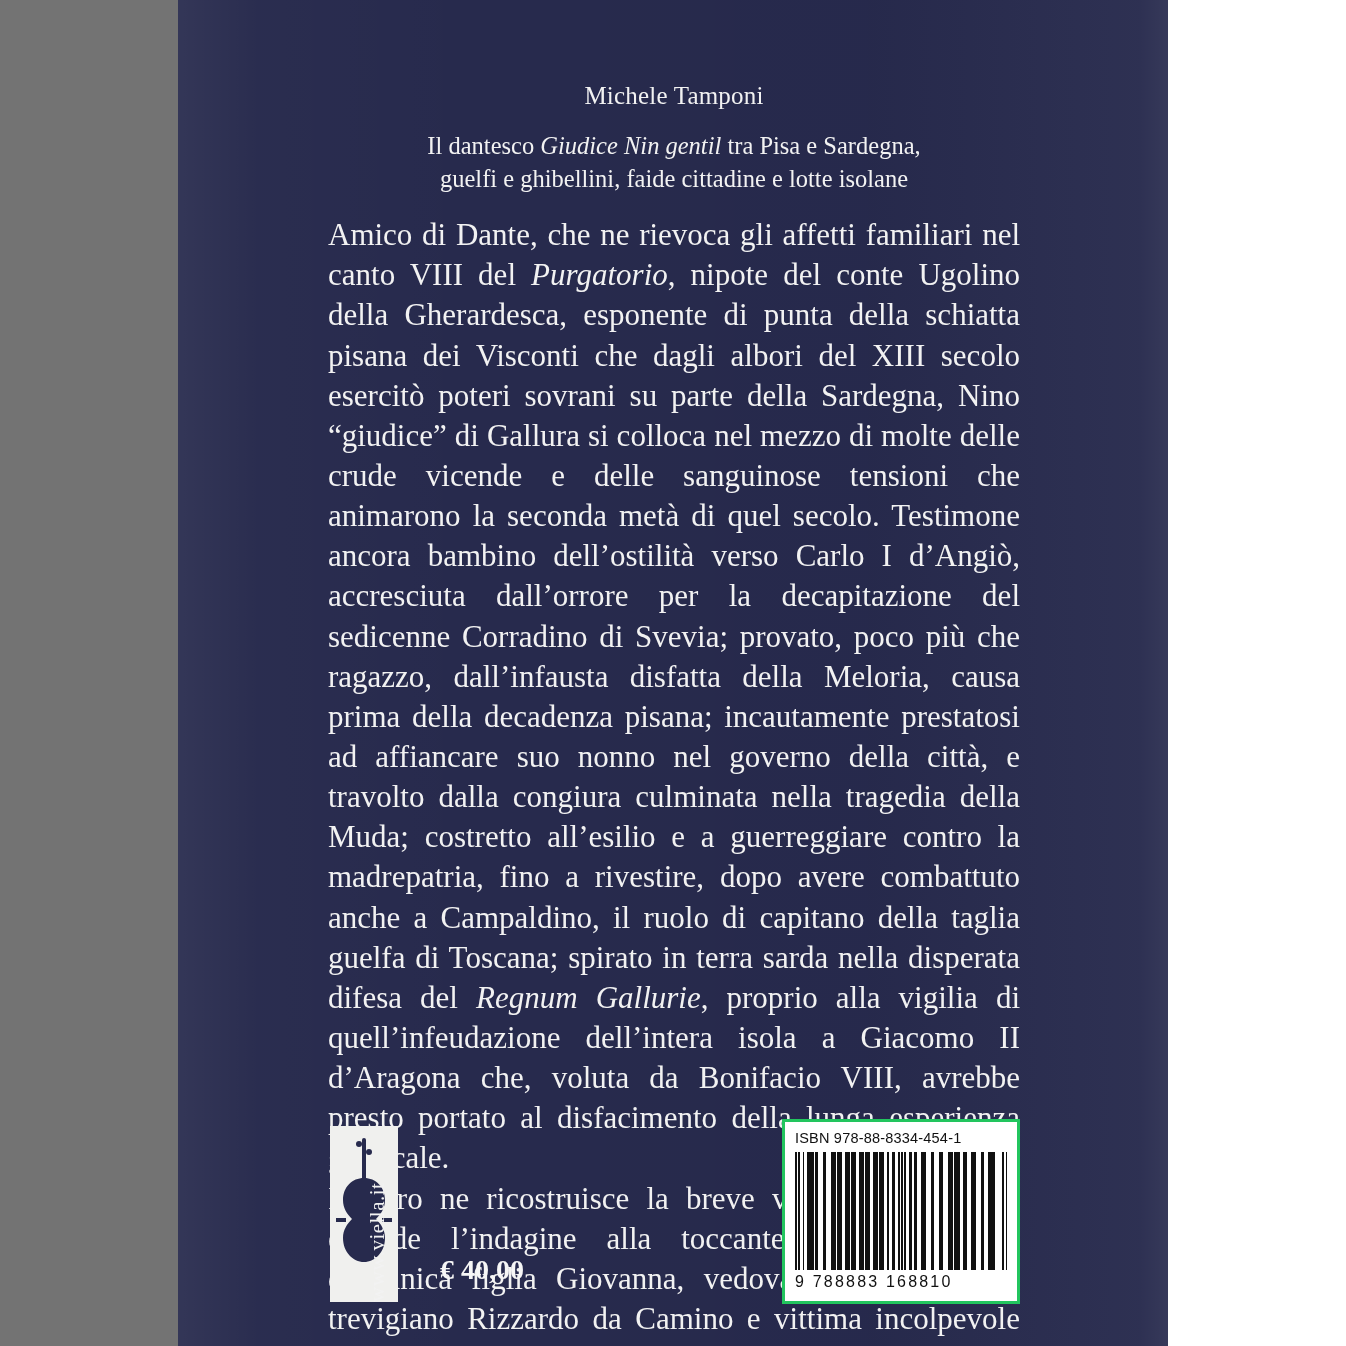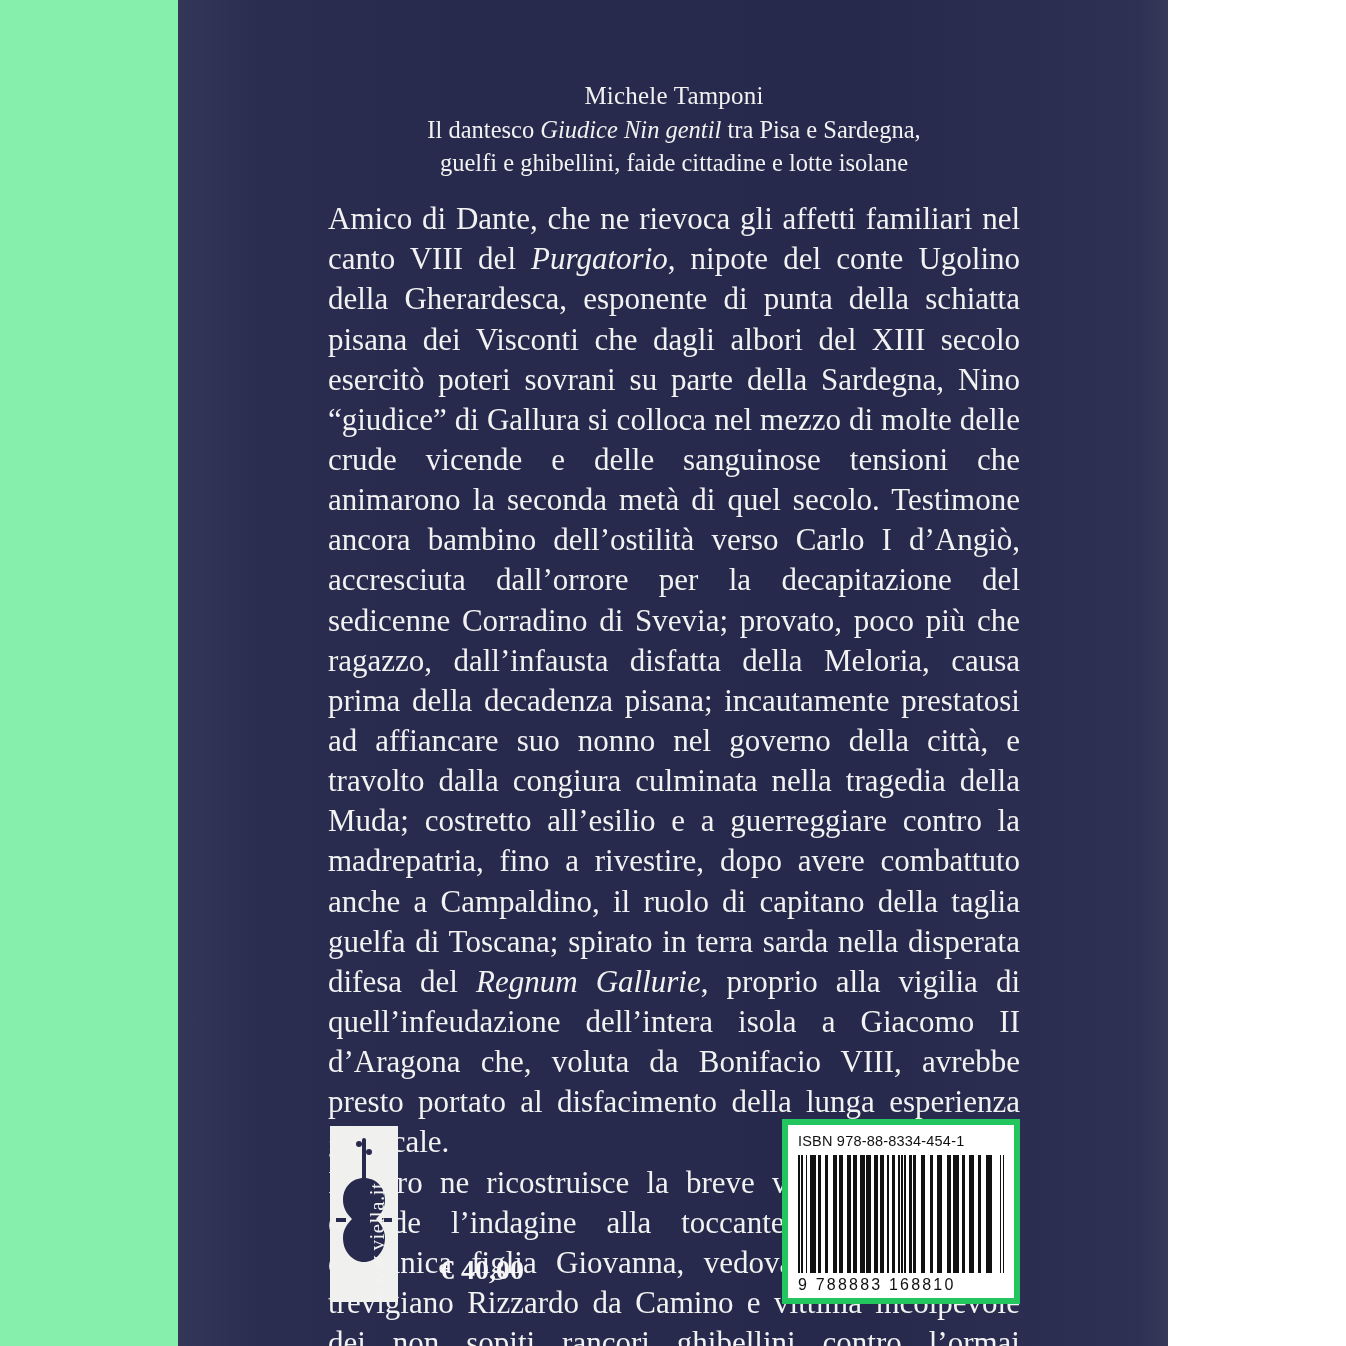--- a/index.html
+++ b/index.html
@@ -10,21 +10,21 @@
   body {
     width: 1346px;
     height: 1346px;
     font-family: "Liberation Serif", serif;
     overflow: hidden;
   }
   #page {
     position: relative;
     width: 1118px;
     height: 1346px;
-    background: #86efac;
+    background: #737373;
   }
   #cover {
     position: absolute;
     left: 178px;
     top: 0px;
     width: 990px;
     height: 1346px;
     background: #262a४c;
     background: #272a4d;
     color: #f2f2f2;
@@ -55,21 +55,21 @@
     text-align: center;
     font-weight: bold;
     font-size: 31px;
     margin-top: 20px;
     letter-spacing: 0.2px;
   }
   .subtitle {
     text-align: center;
     font-size: 24.5px;
     line-height: 1.33;
-    margin-top: 4px;
+    margin-top: 20px;
   }
   .subtitle em { font-style: italic; }
   .presentation {
     text-align: center;
     font-style: italic;
     font-size: 24.5px;
     margin-top: 12px;
   }
   .blurb {
     margin-top: 20px;
@@ -131,21 +131,21 @@
     color: #f6f6f6;
     font-weight: bold;
   }
   .barcode-box {
     position: absolute;
     right: 148px;
     bottom: 42px;
     width: 238px;
     height: 185px;
     background: #ffffff;
-    border: 6px solid #22c55e;
+    border: 3px solid #22c55e;
     box-sizing: border-box;
     padding: 8px 10px 4px 10px;
   }
   .isbn-text {
     font-family: "Liberation Sans", sans-serif;
     font-size: 14.5px;
     color: #111111;
     letter-spacing: 0.2px;
     margin-bottom: 6px;
     white-space: nowrap;

